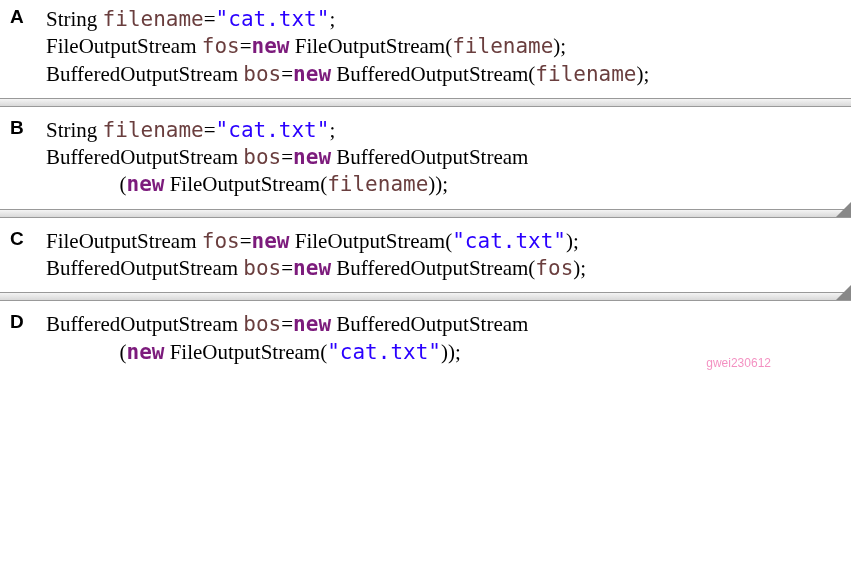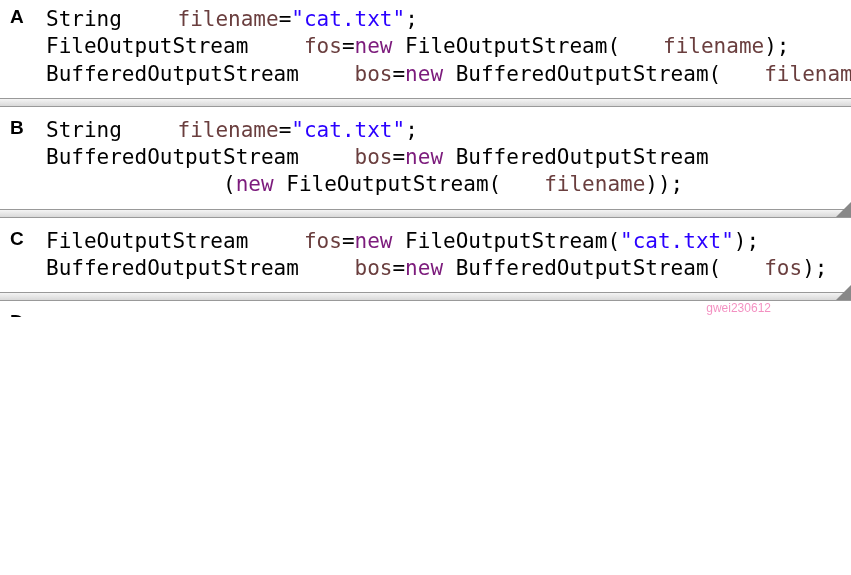--- a/index.html
+++ b/index.html
@@ -47,24 +47,24 @@
   .sep-tri::after {
     content: "";
     position: absolute;
     right: 0;
     top: -8px;
     width: 0;
     height: 0;
     border-left: 15px solid transparent;
     border-bottom: 15px solid #888;
   }
-  .kw { color: #7c1b7c; font-weight: normal; }
-  .var { color: #6a3e3e; margin-left: 43px; }
+  .kw { color: #7c1b7c; font-weight: bold; }
+  .var { color: #6a3e3e; }
   .str { color: #2a00ff; }
-  .plain { color: #000; }
+  .plain { color: #000; font-family: Liberation Serif, serif; }
   .watermark {
     position: absolute;
     right: 80px;
     bottom: 2px;
     font-size: 12px;
     color: #ec4899;
     font-family: Arial, sans-serif;
     opacity: 0.6;
   }
 </style>
@@ -92,14 +92,16 @@
 <div class="option">
   <div class="label">C</div>
   <div class="code"><span class="plain">FileOutputStream </span><span class="var">fos</span><span class="plain">=</span><span class="kw">new</span><span class="plain"> FileOutputStream(</span><span class="str">"cat.txt"</span><span class="plain">);</span>
 <span class="plain">BufferedOutputStream </span><span class="var">bos</span><span class="plain">=</span><span class="kw">new</span><span class="plain"> BufferedOutputStream(</span><span class="var">fos</span><span class="plain">);</span></div>
 </div>
 
 <div class="sep-tri"></div>
 
 <div class="option" style="position:relative;">
   <div class="label">D</div>
+  <div class="code"><span class="plain">BufferedOutputStream </span><span class="var">bos</span><span class="plain">=</span><span class="kw">new</span><span class="plain"> BufferedOutputStream</span>
+<span class="plain">              (</span><span class="kw">new</span><span class="plain"> FileOutputStream(</span><span class="str">"cat.txt"</span><span class="plain">));</span></div>
   <div class="watermark">gwei230612</div>
 </div>
 
 </body></html>

